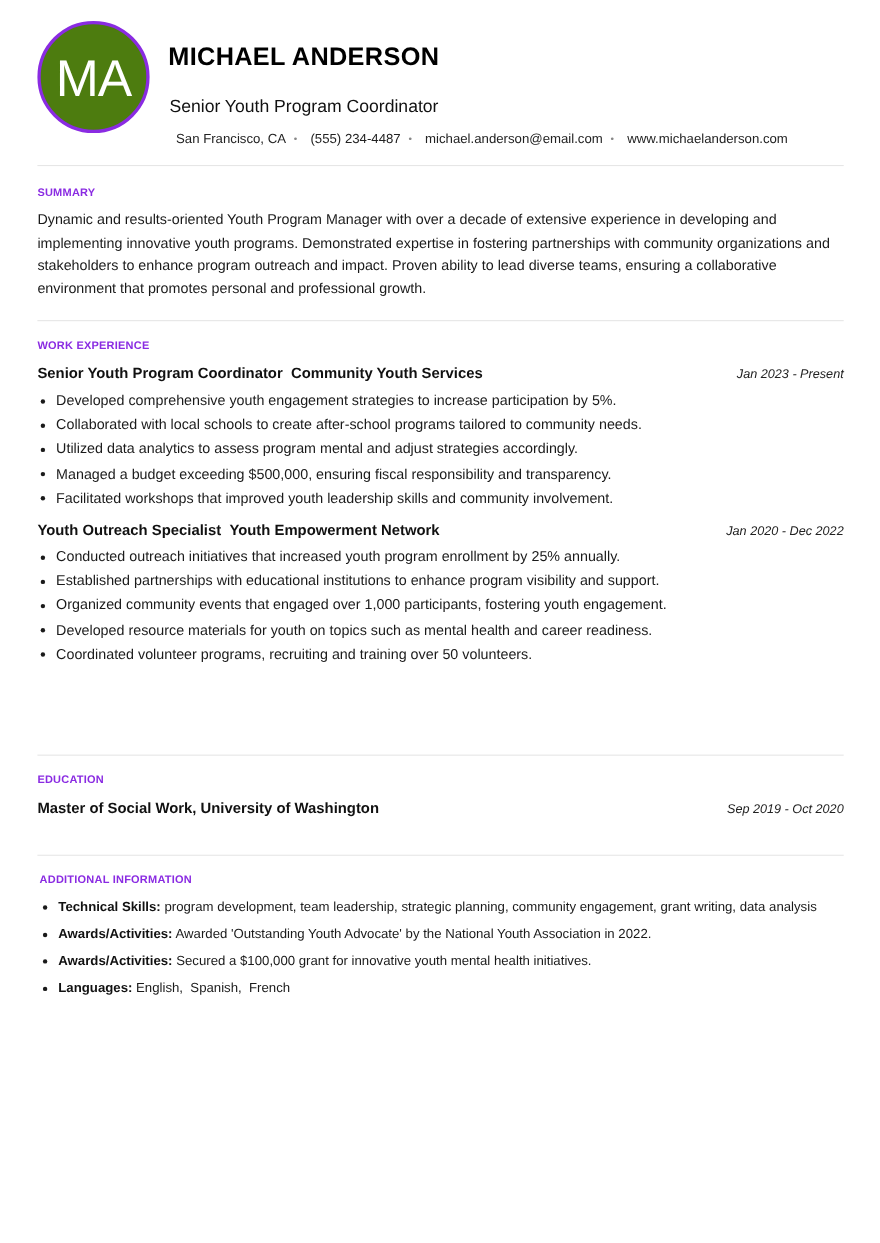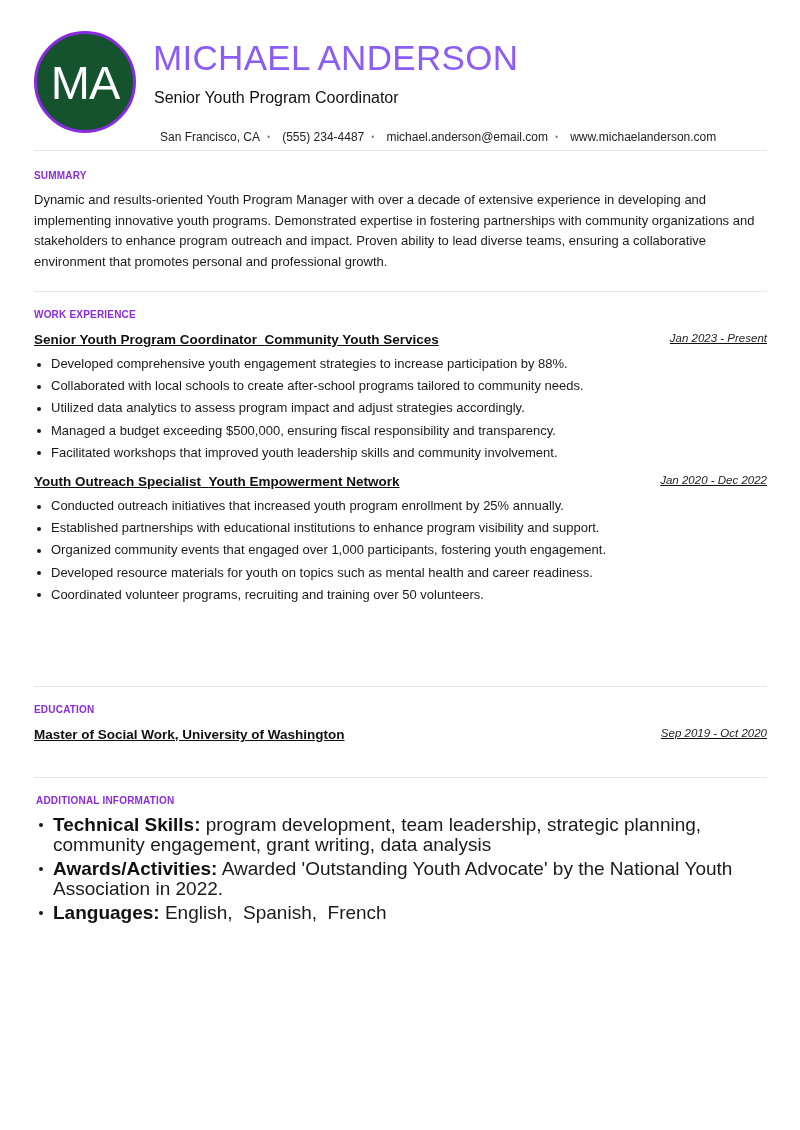--- a/index.html
+++ b/index.html
@@ -8,57 +8,57 @@
       font-family: "Liberation Sans", "DejaVu Sans", sans-serif;
       color: #1a1a1a;
       position: relative;
       overflow: hidden;
     }
     .page { position: absolute; left: 34px; top: 0; width: 733px; }
 
     
     .header { position: relative; height: 151px; }
     .avatar {
-      position: absolute; left: 0; top: 31px;
+      position: absolute; left: 0; top: 19px;
       width: 102px; height: 102px; border-radius: 50%;
-      background: #14532d; border: 3px solid #8a2be2;
+      background: #4d7c0f; border: 3px solid #8a2be2;
       display: flex; align-items: center; justify-content: center;
       color: #ffffff; font-size: 47px; font-weight: 400; letter-spacing: -1px;
     }
     .name {
       position: absolute; left: 119px; top: 38px;
-      font-size: 35px; font-weight: 400; color: #8b5cf6; letter-spacing: 0.3px;
+      font-size: 23px; font-weight: 700; color: #000000; letter-spacing: 0.3px;
       white-space: nowrap;
     }
     .title {
       position: absolute; left: 120px; top: 89px;
       font-size: 16px; color: #111111; white-space: nowrap;
     }
     .contacts {
-      position: absolute; left: 126px; top: 130px;
+      position: absolute; left: 126px; top: 119px;
       display: flex; align-items: center; font-size: 12px; color: #222; white-space: nowrap;
     }
     .contacts .sep { color: #888; margin: 0 12px 0 7px; font-size: 9px; }
     .divider { height: 1px; background: #e6e6e6; width: 733px; }
     .header .divider { position: absolute; left: 0; top: 150px; }
 
     
     .section-title {
       font-size: 10px; font-weight: 700; color: #8a2be2; letter-spacing: 0.2px;
     }
     .summary { position: absolute; top: 170px; left: 0; width: 733px; }
     .summary p {
       margin-top: 9px; font-size: 13px; line-height: 20.5px; color: #1a1a1a;
     }
     .d2 { position: absolute; top: 291px; left: 0; }
 
     .work { position: absolute; top: 309px; left: 0; width: 733px; }
     .job-head {
-      display: flex; justify-content: space-between; align-items: flex-start;
-      font-size: 13.5px; font-weight: 700; color: #111; text-decoration: underline;
+      display: flex; justify-content: space-between; align-items: flex-end;
+      font-size: 13.5px; font-weight: 700; color: #111;
     }
     .job-head .date { font-size: 11.5px; font-weight: 400; font-style: italic; color: #222; }
     .job1 { margin-top: 12px; }
     .job2 { margin-top: 10px; }
     ul.bullets { list-style: none; margin-top: 6px; }
     ul.bullets li {
       position: relative; padding-left: 17px;
       font-size: 13px; line-height: 22.2px; color: #1a1a1a;
     }
     ul.bullets li::before {
@@ -69,21 +69,21 @@
 
     .education { position: absolute; top: 704px; left: 0; width: 733px; }
     .education .job-head { margin-top: 12px; }
 
     .d4 { position: absolute; top: 777px; left: 0; }
 
     .additional { position: absolute; top: 795px; left: 2px; width: 733px; }
     ul.info { list-style: none; margin-top: 9px; }
     ul.info li {
       position: relative; padding-left: 17px;
-      font-size: 19px; line-height: 19.5px; color: #1a1a1a; margin-bottom: 5px;
+      font-size: 12px; line-height: 19.5px; color: #1a1a1a; margin-bottom: 5px;
     }
     ul.info li::before {
       content: ""; position: absolute; left: 3px; top: 8px;
       width: 4px; height: 4px; border-radius: 50%; background: #1a1a1a;
     }
     ul.info li b { font-weight: 700; color: #111; }
   </style>
 </head>
 <body>
 
@@ -117,23 +117,23 @@
     <div class="section-title">WORK EXPERIENCE</div>
 
     <div class="job job1">
       <div class="job-head">
         <span>
           <span>Senior Youth Program Coordinator</span>&nbsp;&nbsp;<span>Community Youth Services</span>
         </span>
         <span class="date">Jan 2023 - Present</span>
       </div>
       <ul class="bullets">
-        <li>Developed comprehensive youth engagement strategies to increase participation by 88%.</li>
+        <li>Developed comprehensive youth engagement strategies to increase participation by 5%.</li>
         <li>Collaborated with local schools to create after-school programs tailored to community needs.</li>
-        <li>Utilized data analytics to assess program impact and adjust strategies accordingly.</li>
+        <li>Utilized data analytics to assess program mental and adjust strategies accordingly.</li>
         <li>Managed a budget exceeding $500,000, ensuring fiscal responsibility and transparency.</li>
         <li>Facilitated workshops that improved youth leadership skills and community involvement.</li>
       </ul>
     </div>
 
     <div class="job job2">
       <div class="job-head">
         <span>
           <span>Youth Outreach Specialist</span>&nbsp;&nbsp;<span>Youth Empowerment Network</span>
         </span>
@@ -157,17 +157,18 @@
       <span class="date">Sep 2019 - Oct 2020</span>
     </div>
   </div>
   <div class="divider d4"></div>
 
   <div class="additional">
     <div class="section-title">ADDITIONAL INFORMATION</div>
     <ul class="info">
       <li><b>Technical Skills:</b> <span>program development, team leadership, strategic planning, community engagement, grant writing, data analysis</span></li>
       <li><b>Awards/Activities:</b> <span>Awarded 'Outstanding Youth Advocate' by the National Youth Association in 2022.</span></li>
+      <li><b>Awards/Activities:</b> <span>Secured a $100,000 grant for innovative youth mental health initiatives.</span></li>
       <li><b>Languages:</b> <span style="white-space:pre">English,  Spanish,  French</span></li>
     </ul>
   </div>
 
 </div>
 
 </body></html>

